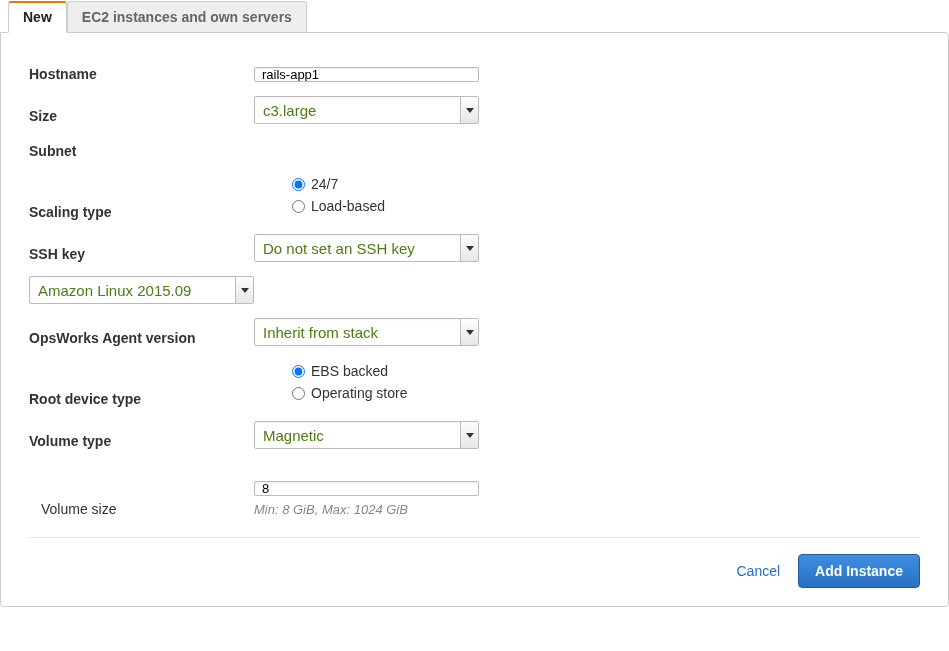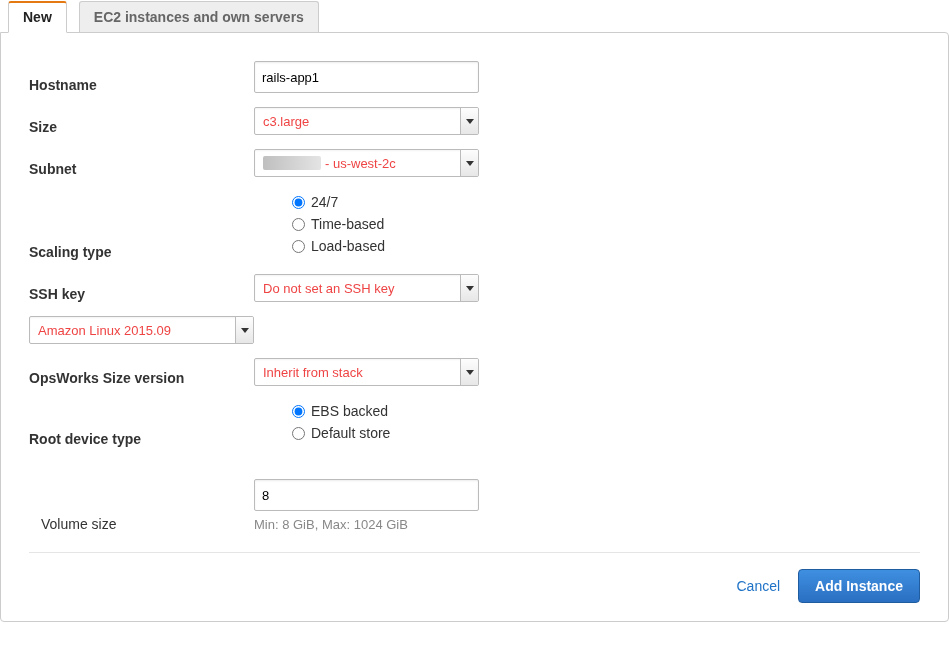--- a/index.html
+++ b/index.html
@@ -21,21 +21,21 @@
     z-index: 2;
   }
   .tab {
     background: #eee;
     border: 1px solid #ccc;
     border-bottom: none;
     padding: 7px 14px 7px 14px;
     font-size: 14px;
     font-weight: bold;
     color: #666;
-    margin-right: 12px;
+    margin-right: 0;
     border-radius: 3px 3px 0 0;
     cursor: pointer;
     position: relative;
   }
   .tab.active {
     background: #fff;
     color: #222;
     border-top: 2px solid #e47911;
     padding-top: 6px;
     border-bottom: 1px solid #fff;
@@ -63,21 +63,21 @@
     padding-top: 5px;
   }
   .label.sub {
     font-weight: normal;
     padding-left: 12px;
     color: #333;
   }
   .control { flex: 1; }
   input[type="text"] {
     width: 225px;
-    height: 32px;
+    height: 15px;
     padding: 3px 7px;
     font-size: 13px;
     border: 1px solid #bbb;
     border-radius: 2px;
     box-shadow: inset 0 1px 2px rgba(0,0,0,0.08);
   }
   .select {
     width: 225px;
     height: 28px;
     border: 1px solid #bbb;
@@ -85,22 +85,22 @@
     background: #fff;
     display: flex;
     align-items: stretch;
     overflow: hidden;
     box-shadow: inset 0 1px 2px rgba(0,0,0,0.05);
     cursor: pointer;
   }
   .select .sel-val {
     flex: 1;
     padding: 5px 8px;
-    font-size: 13px;
-    color: #ef4444;
+    font-size: 15px;
+    color: #4d7c0f;
     white-space: nowrap;
     overflow: hidden;
     display: flex;
     align-items: center;
   }
   .sel-redact {
     display: inline-block;
     width: 58px;
     height: 14px;
     background: linear-gradient(to right, #bfbfbf, #e4e4e4);
@@ -125,20 +125,21 @@
   .radio-line {
     display: flex;
     align-items: center;
     margin-bottom: 6px;
     font-size: 14px;
     color: #333;
     padding-left: 38px;
   }
   .radio-line input { margin: 0 6px 0 0; }
   .helper {
+    font-style: italic;
     color: #888;
     font-size: 13px;
     margin-top: 6px;
   }
   .divider {
     border: none;
     border-top: 1px solid #e5e5e5;
     margin: 20px 0 16px 0;
   }
   .actions {
@@ -189,46 +190,31 @@
           <div class="sel-val">c3.large</div>
           <div class="sel-btn">
               <div class="caret"></div>
             </div>
         </div>
       </div>
     </div>
 
     <div class="row">
       <div class="label">Subnet</div>
-      <div class="control">
-        <div class="select">
-          <div class="sel-val">
-            <span class="sel-redact"></span>
-              <span> - us-west-2c</span>
-          </div>
-          <div class="sel-btn">
-              <div class="caret"></div>
-            </div>
-        </div>
-      </div>
     </div>
 
     <div class="row">
       <div class="label">Scaling type</div>
       <div class="control radios">
         <label class="radio-line">
           <input type="radio" name="scaling" checked="" style="">
           <span>24/7</span>
         </label>
         <label class="radio-line">
           <input type="radio" name="scaling" style="">
-          <span>Time-based</span>
-        </label>
-        <label class="radio-line">
-          <input type="radio" name="scaling" style="">
           <span>Load-based</span>
         </label>
       </div>
     </div>
 
     <div class="row gap-ssh">
       <div class="label">SSH key</div>
       <div class="control">
         <div class="select">
           <div class="sel-val">Do not set an SSH key</div>
@@ -244,46 +230,57 @@
         <div class="select">
           <div class="sel-val">Amazon Linux 2015.09</div>
           <div class="sel-btn">
               <div class="caret"></div>
             </div>
         </div>
       </div>
     </div>
 
     <div class="row">
-      <div class="label">OpsWorks Size version</div>
+      <div class="label">OpsWorks Agent version</div>
       <div class="control">
         <div class="select">
           <div class="sel-val">Inherit from stack</div>
           <div class="sel-btn">
               <div class="caret"></div>
             </div>
         </div>
       </div>
     </div>
 
 
     <div class="row">
       <div class="label">Root device type</div>
       <div class="control radios">
         <label class="radio-line">
           <input type="radio" name="root" checked="" style="">
           <span>EBS backed</span>
         </label>
         <label class="radio-line">
           <input type="radio" name="root" style="">
-          <span>Default store</span>
-        </label>
-      </div>
-    </div>
-
+          <span>Operating store</span>
+        </label>
+      </div>
+    </div>
+
+    <div class="row">
+      <div class="label">Volume type</div>
+      <div class="control">
+        <div class="select">
+          <div class="sel-val">Magnetic</div>
+          <div class="sel-btn">
+              <div class="caret"></div>
+            </div>
+        </div>
+      </div>
+    </div>
 
     <div class="row tight">
       <div class="label sub">Volume size</div>
       <div class="control">
         <input type="text" value="8" style="">
         <div class="helper">Min: 8 GiB, Max: 1024 GiB</div>
       </div>
     </div>
 
     <hr class="divider">

